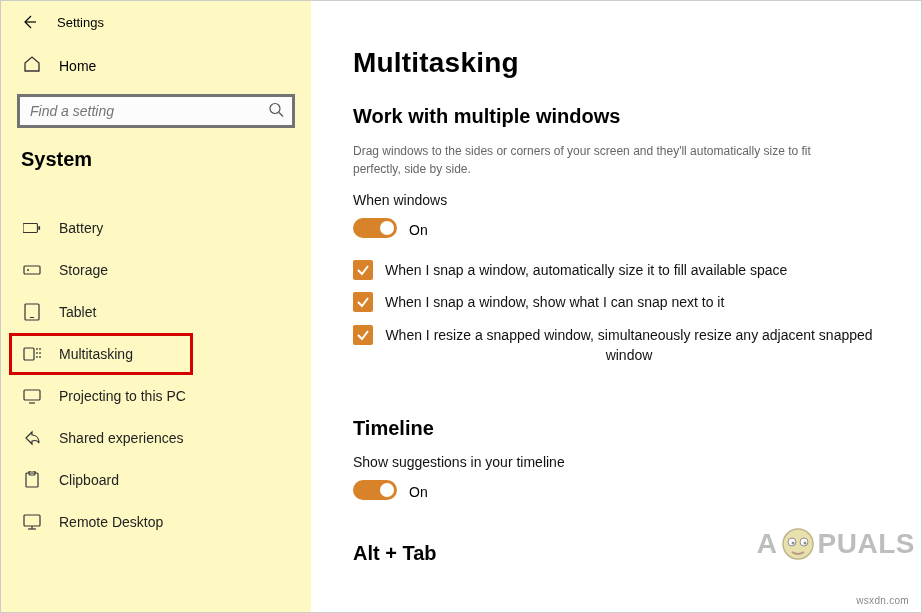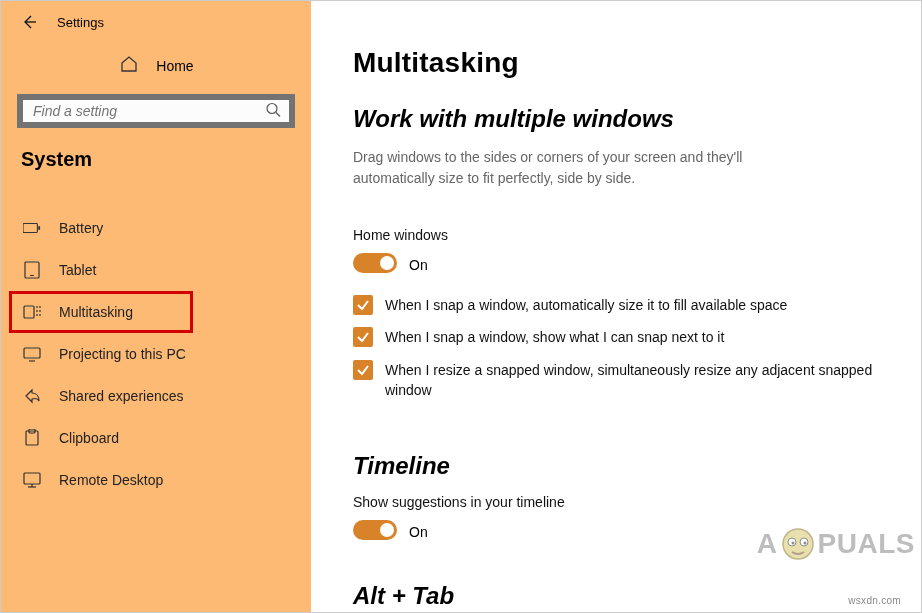--- a/index.html
+++ b/index.html
@@ -10,46 +10,45 @@
       background: #fff;
       width: 922px;
       height: 613px;
       overflow: hidden;
       border: 1px solid #ccc;
       position: relative;
     }
     .window { display: flex; width: 100%; height: 100%; }
     .sidebar {
       width: 310px;
-      background: #fdba74;
+      background: #fef9c3;
       display: flex;
       flex-direction: column;
       padding-top: 12px;
     }
     .titlebar {
       display: flex;
       align-items: center;
       gap: 20px;
       padding: 0 20px 14px 20px;
       height: 32px;
     }
     .back-icon { width: 16px; height: 16px; cursor: pointer; }
     .title-text { font-size: 13px; color: #000; }
     .home-row {
       display: flex;
       align-items: center;
       gap: 18px;
       padding: 10px 20px 10px 22px;
       cursor: pointer;
-      justify-content: center;
     }
     .search-wrap { padding: 8px 16px 18px 16px; }
     .search {
       position: relative;
-      border: 6px solid #737373;
+      border: 3px solid #737373;
       background: #fcfcfc;
       height: 34px;
       display: flex;
       align-items: center;
     }
     .search input {
       border: none;
       outline: none;
       background: transparent;
       font-size: 14px;
@@ -89,61 +88,61 @@
       border: 3px solid #d30000;
       pointer-events: none;
     }
     .content {
       flex: 1;
       padding: 46px 42px 0 42px;
       overflow: hidden;
       position: relative;
     }
     h1 { font-size: 28px; font-weight: 600; margin-bottom: 26px; letter-spacing: 0.2px; }
-    h2 { font-size: 24px; font-weight: 600; margin-bottom: 14px; font-style: italic; }
-    .desc { font-size: 14px; color: #666; line-height: 1.5; margin-bottom: 38px; max-width: 460px; }
+    h2 { font-size: 20px; font-weight: 600; margin-bottom: 14px; }
+    .desc { font-size: 12px; color: #666; line-height: 1.5; margin-bottom: 14px; max-width: 460px; }
     .toggle-label { font-size: 14px; color: #111; margin-bottom: 10px; }
     .toggle-row { display: flex; align-items: flex-end; gap: 12px; margin-bottom: 22px; }
     .toggle {
       width: 44px; height: 20px; border-radius: 10px;
       background: #d88329; position: relative; cursor: pointer;
     }
     .toggle::after {
       content: ""; position: absolute; right: 3px; top: 3px;
       width: 14px; height: 14px; background: #fff; border-radius: 50%;
     }
     .check-row { display: flex; align-items: flex-start; gap: 12px; margin-bottom: 12px; max-width: 520px; }
     .checkbox {
       width: 20px; height: 20px; border-radius: 2px;
       background: #d88329; flex-shrink: 0; cursor: pointer;
       display: flex; align-items: center; justify-content: center;
     }
     .checkbox svg { width: 14px; height: 14px; }
-    .check-text { font-size: 14px; color: #111; line-height: 1.45; }
+    .check-text { font-size: 14px; color: #111; line-height: 1.45; text-align: center; }
     .section-gap { height: 40px; }
     .watermark {
       position: absolute;
       right: 6px;
       bottom: 50px;
       font-size: 28px;
       font-weight: 700;
       color: #888;
       opacity: 0.55;
       letter-spacing: 0.5px;
       display: flex;
       align-items: center;
       gap: 2px;
     }
     .watermark .face {
       width: 36px; height: 36px;
       display: inline-flex; align-items:center; justify-content:center;
     }
     .url-mark {
       position: absolute;
-      right: 20px;
+      right: 12px;
       bottom: 6px;
       font-size: 10px;
       color: #888;
       letter-spacing: 0.3px;
       margin-top: 34px;
     }
   </style>
 </head>
 <body>
 
@@ -187,20 +186,29 @@
           <svg viewBox="0 0 20 12" width="20" height="12">
               <rect x="0" y="1" width="16" height="10" rx="1" fill="none" stroke="#333" stroke-width="1.2"></rect>
               <rect x="17" y="4" width="2" height="4" fill="#333"></rect>
             </svg>
         </span>
         <span>Battery</span>
       </div>
       <div class="nav-item">
         <span class="icon-slot">
           <svg viewBox="0 0 18 18" width="18" height="18">
+              <rect x="1" y="5" width="16" height="8" rx="1" fill="none" stroke="#333" stroke-width="1.2"></rect>
+              <circle cx="5" cy="9" r="1" fill="#333"></circle>
+            </svg>
+        </span>
+        <span>Storage</span>
+      </div>
+      <div class="nav-item">
+        <span class="icon-slot">
+          <svg viewBox="0 0 18 18" width="18" height="18">
               <rect x="2" y="1" width="14" height="16" rx="1" fill="none" stroke="#333" stroke-width="1.2"></rect>
               <rect x="7" y="14" width="4" height="1" fill="#333"></rect>
             </svg>
         </span>
         <span>Tablet</span>
       </div>
       <div class="nav-item">
         <span class="icon-slot">
           <svg viewBox="0 0 18 18" width="18" height="18">
             <rect x="1" y="3" width="10" height="12" rx="1" fill="none" stroke="#333" stroke-width="1.2"></rect>
@@ -248,21 +256,21 @@
       </div>
     </nav>
   </aside>
 
   <main class="content">
     <h1>Multitasking</h1>
 
     <h2>Work with multiple windows</h2>
     <p class="desc">Drag windows to the sides or corners of your screen and they'll automatically size to fit perfectly, side by side.</p>
 
-    <div class="toggle-label">Home windows</div>
+    <div class="toggle-label">When windows</div>
     <div class="toggle-row">
       <div class="toggle"></div>
       <span>On</span>
     </div>
 
     <div class="check-row">
       <div class="checkbox">
         <svg viewBox="0 0 14 14">
             <path d="M2 7 L6 11 L12 3" stroke="#fff" stroke-width="2" fill="none"></path>
           </svg>

